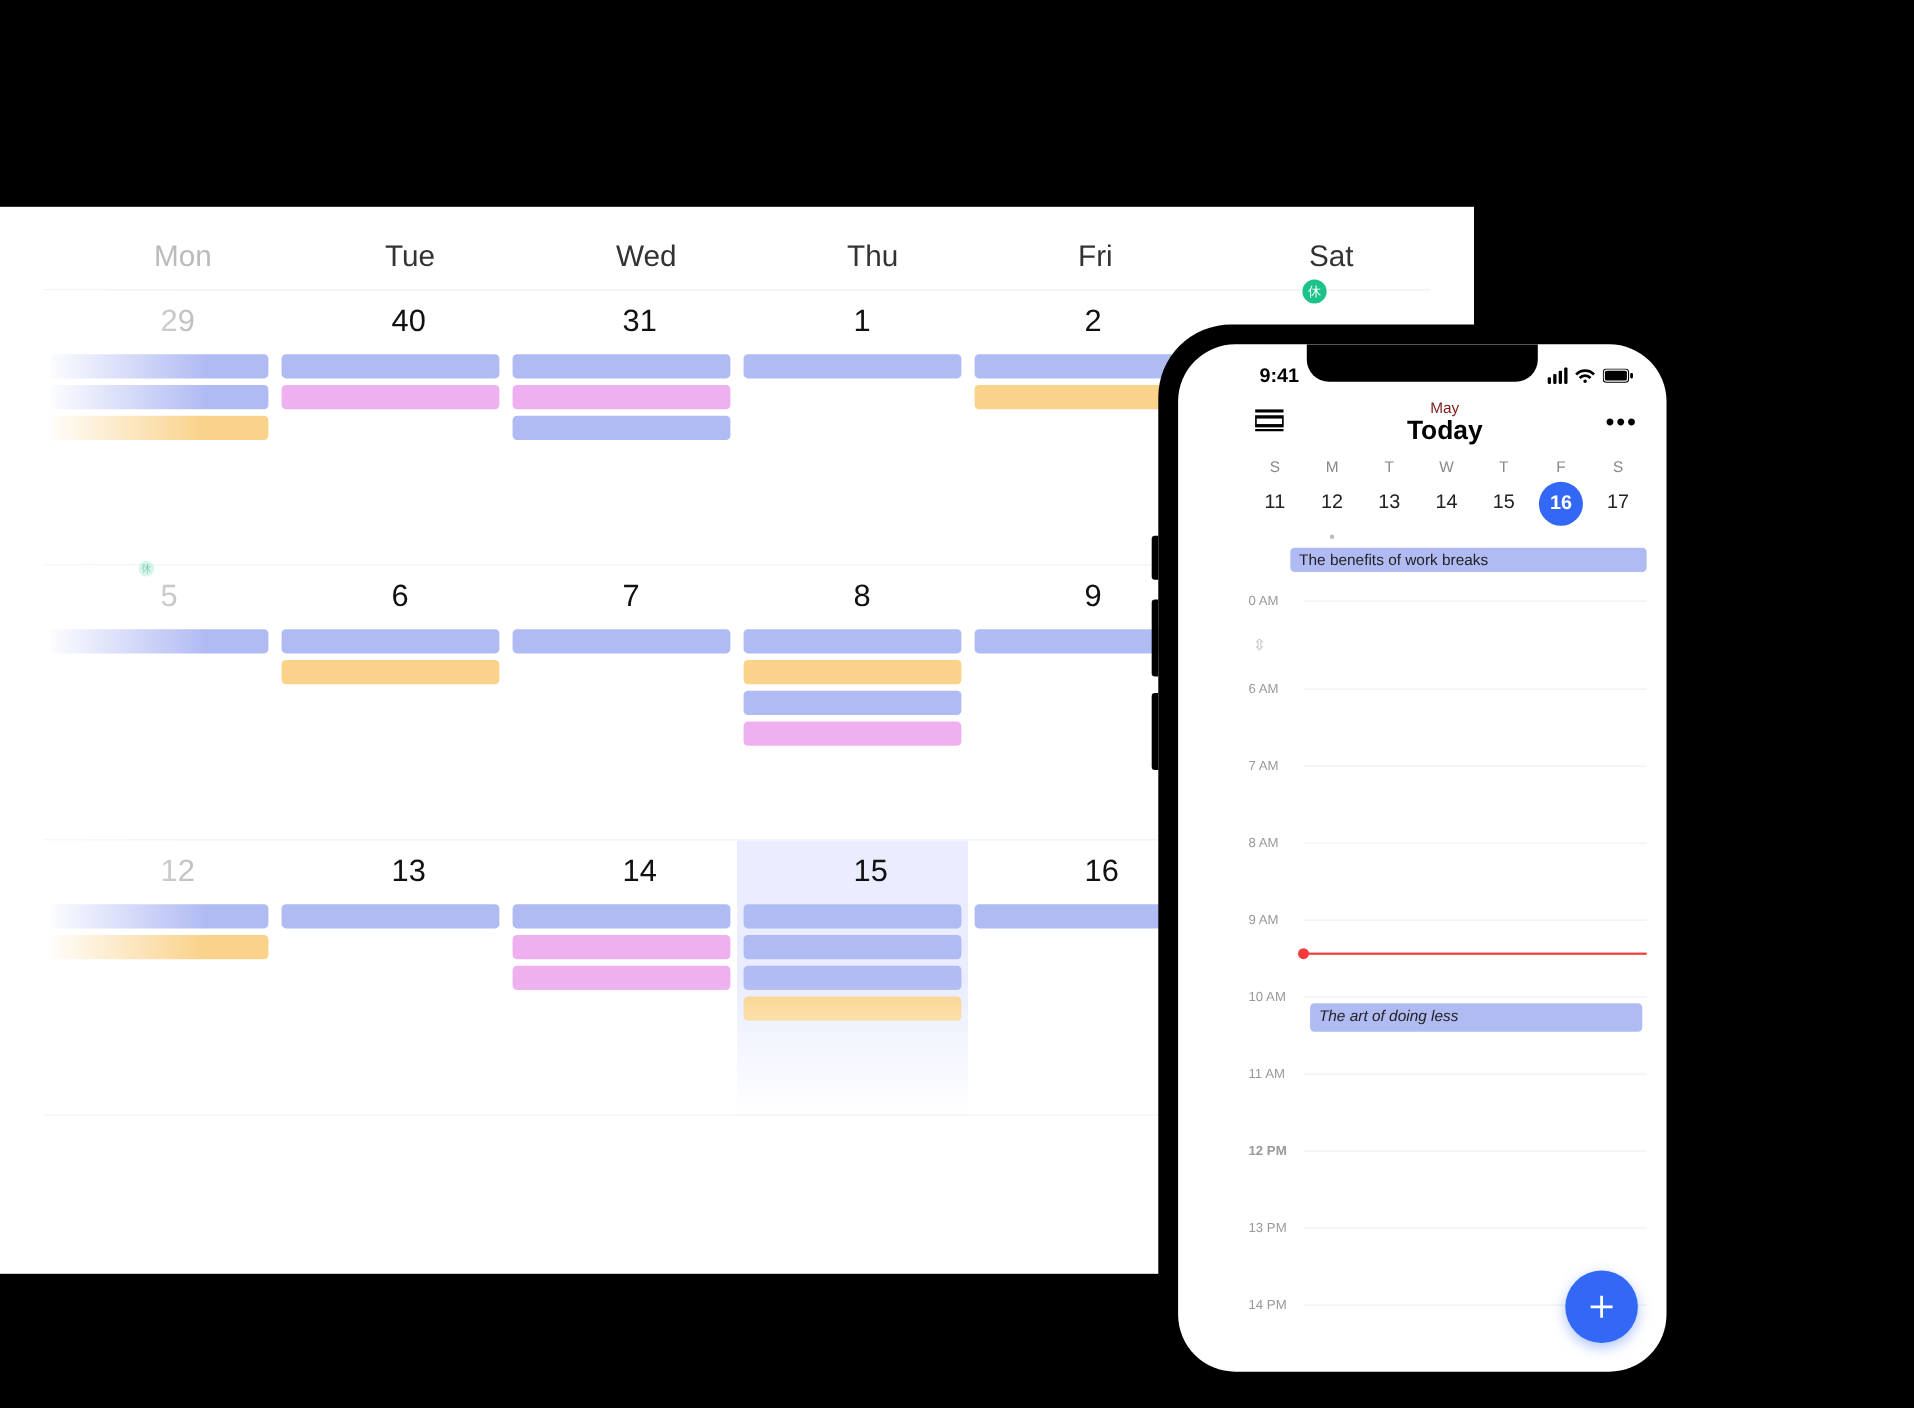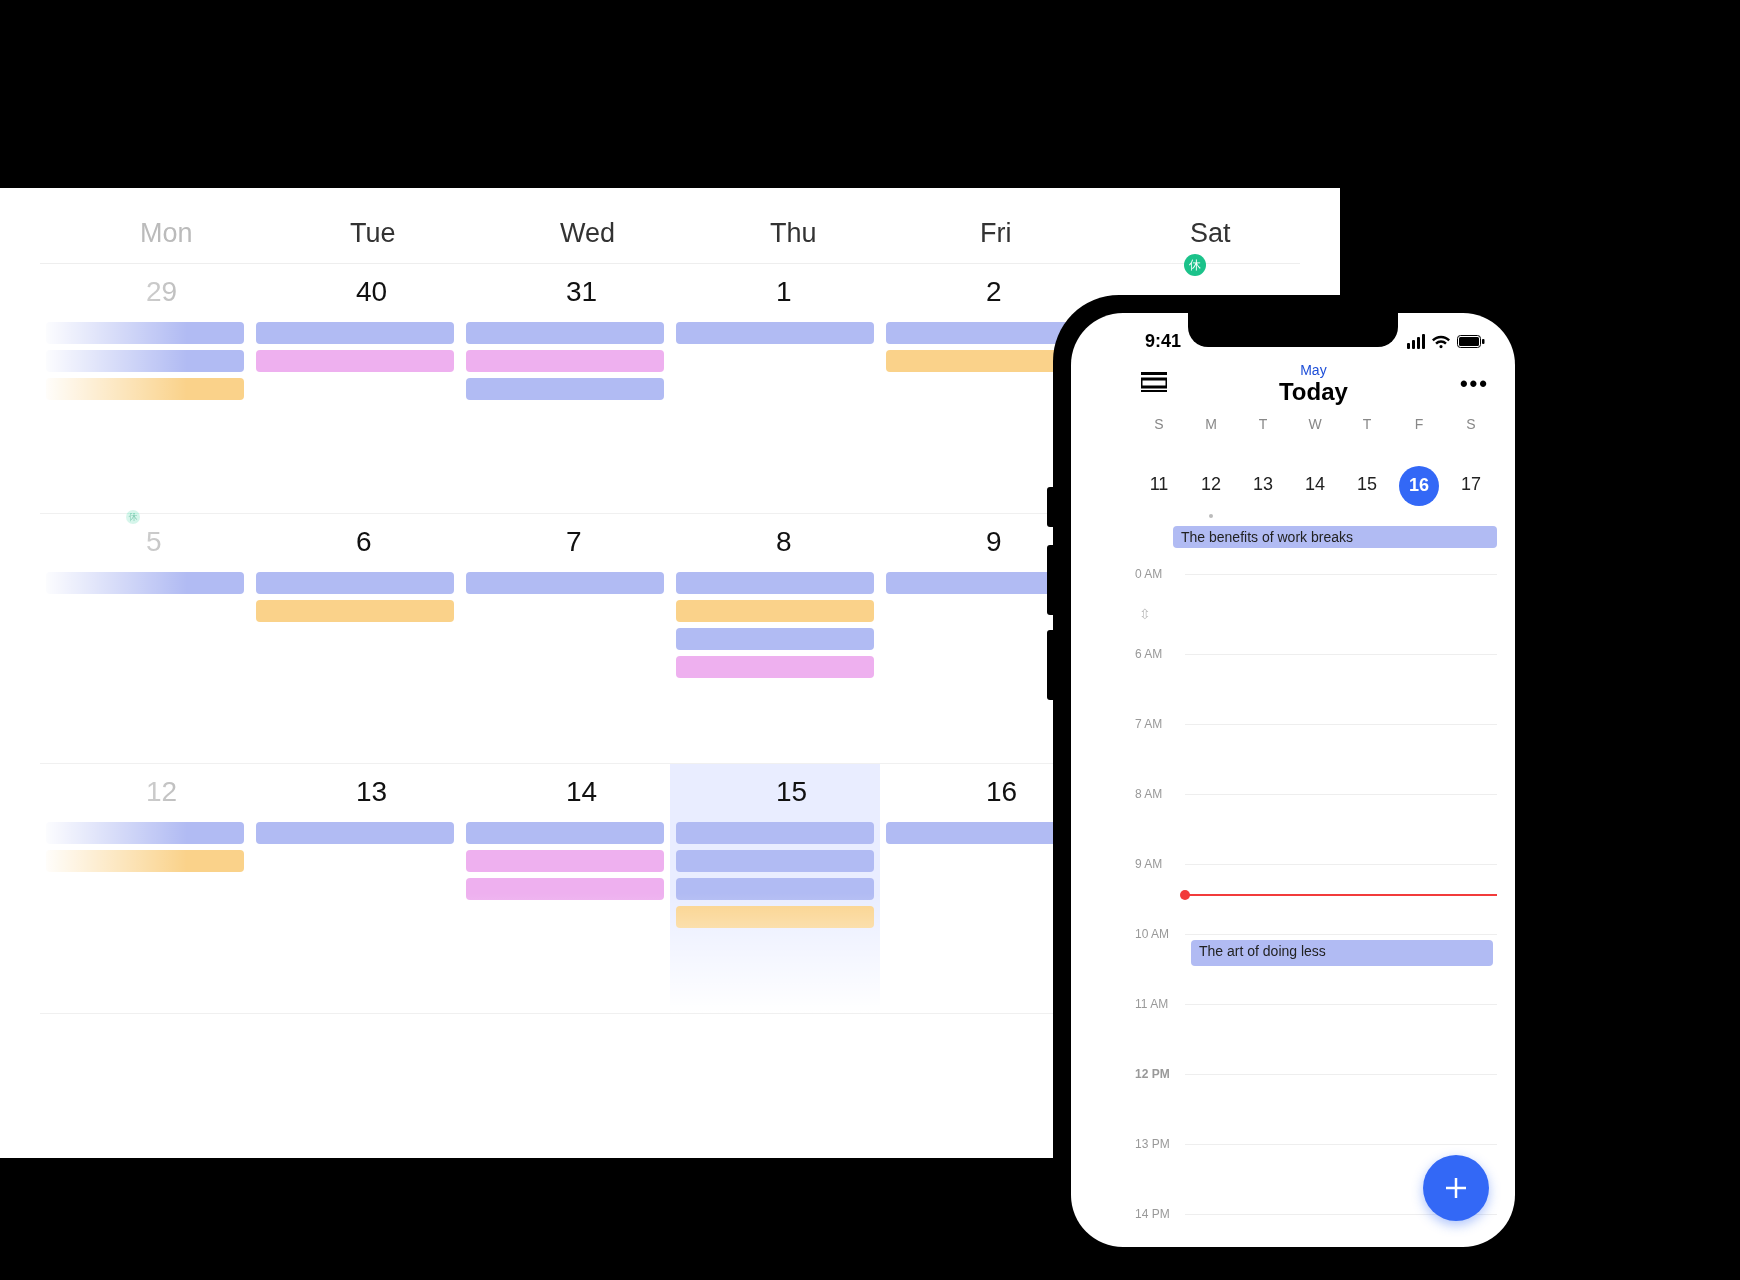--- a/index.html
+++ b/index.html
@@ -150,31 +150,31 @@
     padding:18px 30px 6px 30px;
     font-weight:600;font-size:18px;
   }
   .status-right{display:flex;gap:6px;align-items:center;}
   .app-header{
     display:flex;align-items:center;justify-content:space-between;
     padding:4px 26px 10px 26px;
   }
   .view-switch{font-size:26px;}
   .header-title{display:flex;flex-direction:column;align-items:center;line-height:1.15;}
-  .header-title .month{font-size:14px;color:#1d4ed8;}
+  .header-title .month{font-size:14px;color:#7f1d1d;}
   .header-title .today{font-size:24px;font-weight:700;}
   .more-dots{font-size:22px;font-weight:700;letter-spacing:2px;}
 
   .week-row{
     display:grid;grid-template-columns:repeat(7,1fr);
     padding:0 18px;
     text-align:center;
   }
   .week-day-label{font-size:14px;color:#888;padding-bottom:6px;}
-  .week-day-num{font-size:18px;color:#222;padding:8px 0;position:relative;margin-top:28px;}
+  .week-day-num{font-size:18px;color:#222;padding:8px 0;position:relative;}
   .week-day-num .dot{position:absolute;left:50%;bottom:-4px;transform:translateX(-50%);width:4px;height:4px;border-radius:50%;background:#bbb;}
   .week-day-num.selected span{
     display:inline-flex;align-items:center;justify-content:center;
     width:40px;height:40px;border-radius:50%;
     background:#3368f6;color:#fff;font-weight:600;
     margin-top:-8px;
   }
   .allday-event{
     margin:12px 18px 6px 58px;
     background:#b1bbf3;border-radius:4px;
@@ -202,20 +202,21 @@
     position:absolute;left:70px;right:18px;height:2px;background:#f23b3b;
   }
   .now-line::before{
     content:"";position:absolute;left:-5px;top:-4px;width:10px;height:10px;border-radius:50%;background:#f23b3b;
   }
   .timed-event{
     position:absolute;left:76px;right:22px;
     background:#b1bbf3;border-radius:4px;
     font-size:14px;color:#222;padding:3px 8px;
     height:26px;
+    font-style:italic;
   }
 
   .fab{
     position:absolute;right:26px;bottom:26px;
     width:66px;height:66px;border-radius:50%;
     background:#3368f6;
     display:flex;align-items:center;justify-content:center;
     box-shadow:0 4px 12px rgba(51,104,246,.4);
   }
   .fab svg{width:30px;height:30px;}

